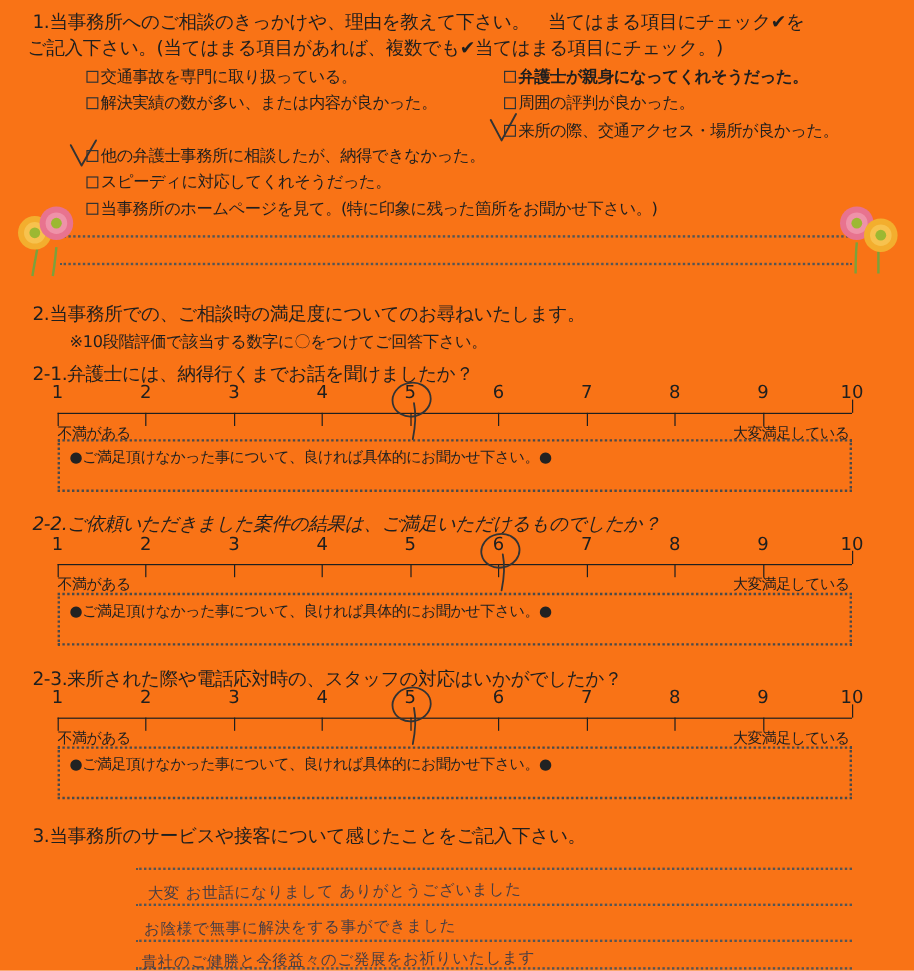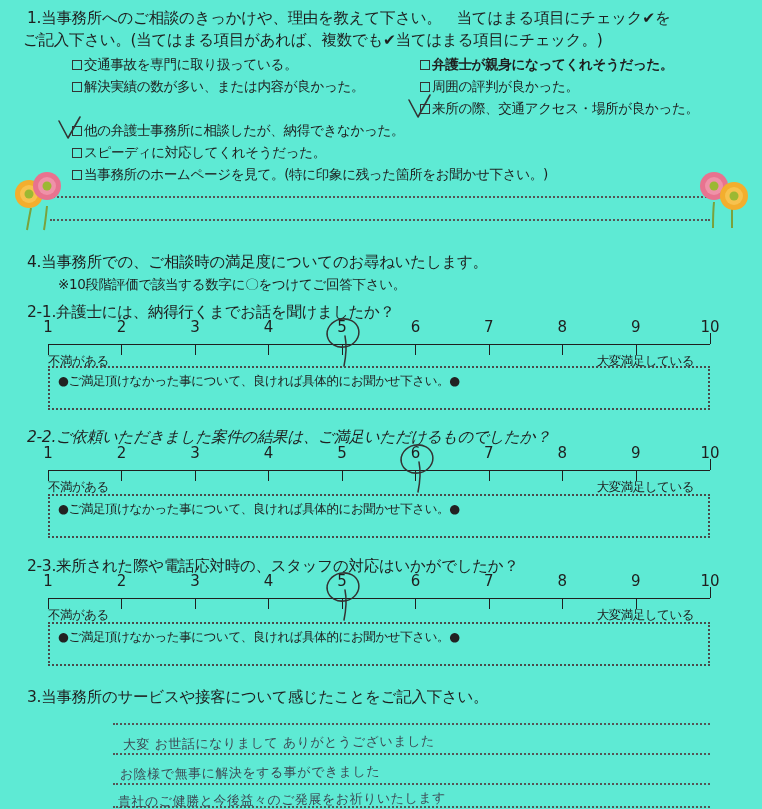--- a/index.html
+++ b/index.html
@@ -11,21 +11,21 @@
     width: 762px;
     height: 809px;
     position: relative;
     font-family: "DejaVu Sans", "Liberation Sans", sans-serif;
     color: #2b2b2b;
     overflow: hidden;
   }
   .page {
     position: absolute;
     inset: 0;
-    background: #5eead4;
+    background: #f97316;
   }
 
   
   .q-head {
     position: absolute;
     font-size: 15.5px;
     letter-spacing: -0.3px;
     white-space: nowrap;
     color: #1f1f1f;
   }
@@ -111,21 +111,21 @@
   }
   .scale .endlabel {
     position: absolute;
     top: 33px;
     font-size: 12.5px;
     letter-spacing: -0.5px;
     color: #1f1f1f;
     white-space: nowrap;
   }
   .scale .endlabel.left { left: 0; }
-  .scale .endlabel.right { right: 16px; }
+  .scale .endlabel.right { right: 2px; }
   
   .circle-mark {
     position: absolute;
     pointer-events: none;
   }
   .circle-mark svg { display: block; overflow: visible; }
 
   
   .comment-box {
     position: absolute;
@@ -242,21 +242,21 @@
           <g>
             <circle r="14" fill="#f3ae2e"></circle>
             <circle r="9" fill="#f7c24e"></circle>
             <circle r="4.5" fill="#9cb832"></circle>
           </g>
         </g>
       </g>
     </svg>
   </div>
 
-  <div class="q-head" style="left:27px; top:252px;">4.当事務所での、ご相談時の満足度についてのお尋ねいたします。</div>
+  <div class="q-head" style="left:27px; top:252px;">2.当事務所での、ご相談時の満足度についてのお尋ねいたします。</div>
   <div class="q-sub" style="left:58px; top:276px;">※10段階評価で該当する数字に〇をつけてご回答下さい。</div>
 
   <div class="q-head" style="left:27px; top:302px;">2-1.弁護士には、納得行くまでお話を聞けましたか？</div>
   <div class="scale" style="left:48px; top:320px; width:662px;">
     <div class="axis"></div>
     <div class="tick" style="left:0%;"></div>
     <div class="tick" style="left:11.1%;"></div>
     <div class="tick" style="left:22.2%;"></div>
     <div class="tick" style="left:33.3%;"></div>
     <div class="tick" style="left:44.4%;"></div>

